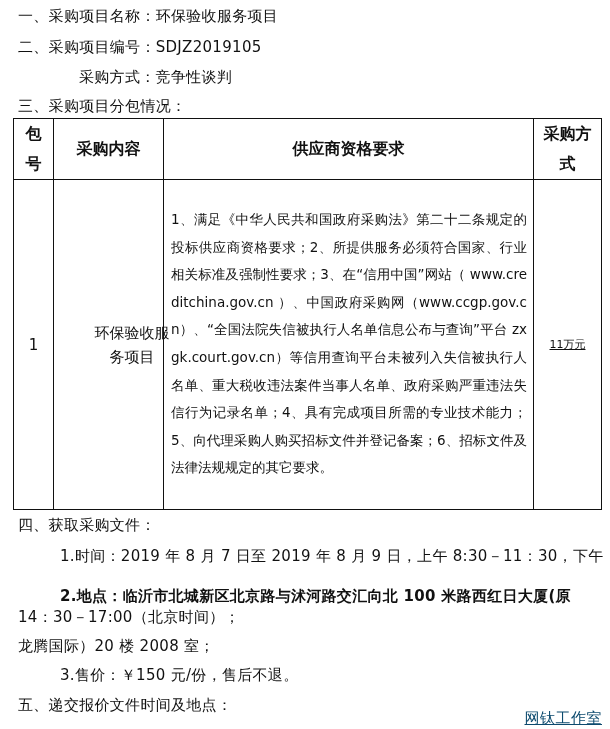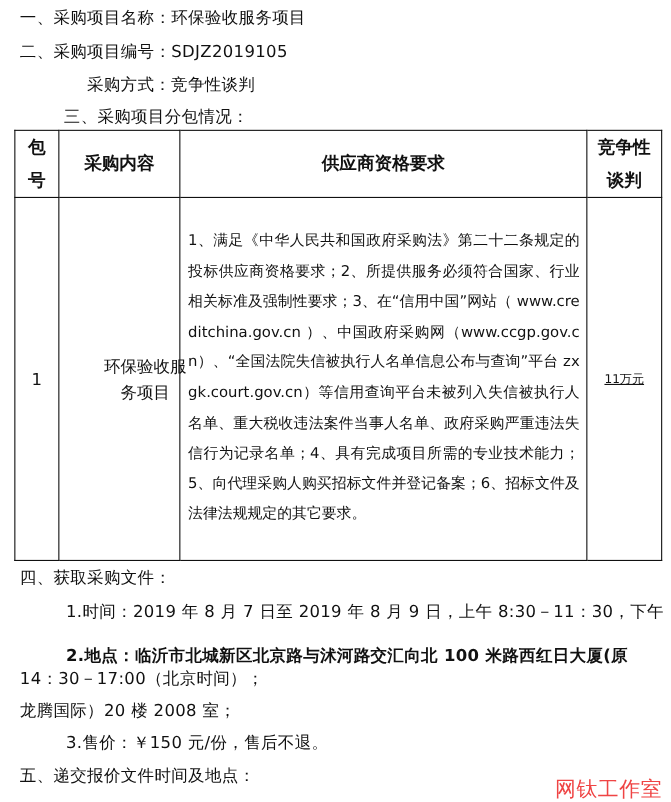--- a/index.html
+++ b/index.html
@@ -19,21 +19,21 @@
       position: absolute;
       font-size: 15px;
       line-height: 20px;
       white-space: nowrap;
       letter-spacing: 0.3px;
       text-align: right;
     }
     .sec1 { left: 18px; top: 6px; }
     .sec2 { left: 18px; top: 37px; }
     .sec2b { left: 60px; top: 67px; margin-left: 19px; }
-    .sec3 { left: 18px; top: 96px; margin-left: 40px; }
+    .sec3 { left: 18px; top: 96px; }
 
     table.pkg {
       position: absolute;
       left: 13px;
       top: 118px;
       border-collapse: collapse;
       table-layout: fixed;
       width: 588px;
     }
     table.pkg td, table.pkg th {
@@ -76,24 +76,25 @@
     .p1b { left: 18px; top: 575px; margin-top: 32px; }
     .p2a { left: 60px; top: 586px; font-weight: bold; }
     .p2b { left: 18px; top: 636px; }
     .p3 { left: 60px; top: 665px; }
     .sec5 { left: 18px; top: 695px; }
 
     .watermark {
       position: absolute;
       right: 8px;
       top: 708px;
-      font-size: 19px;
+      font-size: 15px;
       line-height: 20px;
-      color: #ef4444;
+      color: #0c4a6e;
       letter-spacing: 0.5px;
+      text-decoration: underline;
     }
   </style>
 </head>
 <body>
 
 <div class="line sec1">一、采购项目名称：环保验收服务项目</div>
 <div class="line sec2">二、采购项目编号：SDJZ2019105</div>
 <div class="line sec2b">采购方式：竞争性谈判</div>
 <div class="line sec3">三、采购项目分包情况：</div>
 
@@ -102,21 +103,21 @@
     <col class="c1">
       <col class="c2">
       <col class="c3">
       <col class="c4">
   </colgroup>
   <thead>
     <tr>
       <th><span class="th-narrow">包号</span></th>
       <th>采购内容</th>
       <th>供应商资格要求</th>
-      <th><span class="th-budget">竞争性谈判</span></th>
+      <th><span class="th-budget">采购方式</span></th>
     </tr>
   </thead>
   <tbody>
     <tr>
       <td class="num">1</td>
       <td class="content"><span>环保验收服务项目</span></td>
       <td class="reqs">1、满足《中华人民共和国政府采购法》第二十二条规定的投标供应商资格要求；2、所提供服务必须符合国家、行业相关标准及强制性要求；3、在“信用中国”网站（ www.creditchina.gov.cn ）、中国政府采购网（www.ccgp.gov.cn）、“全国法院失信被执行人名单信息公布与查询”平台 zxgk.court.gov.cn）等信用查询平台未被列入失信被执行人名单、重大税收违法案件当事人名单、政府采购严重违法失信行为记录名单；4、具有完成项目所需的专业技术能力；5、向代理采购人购买招标文件并登记备案；6、招标文件及法律法规规定的其它要求。</td>
       <td class="budget">11万元</td>
     </tr>
   </tbody>

